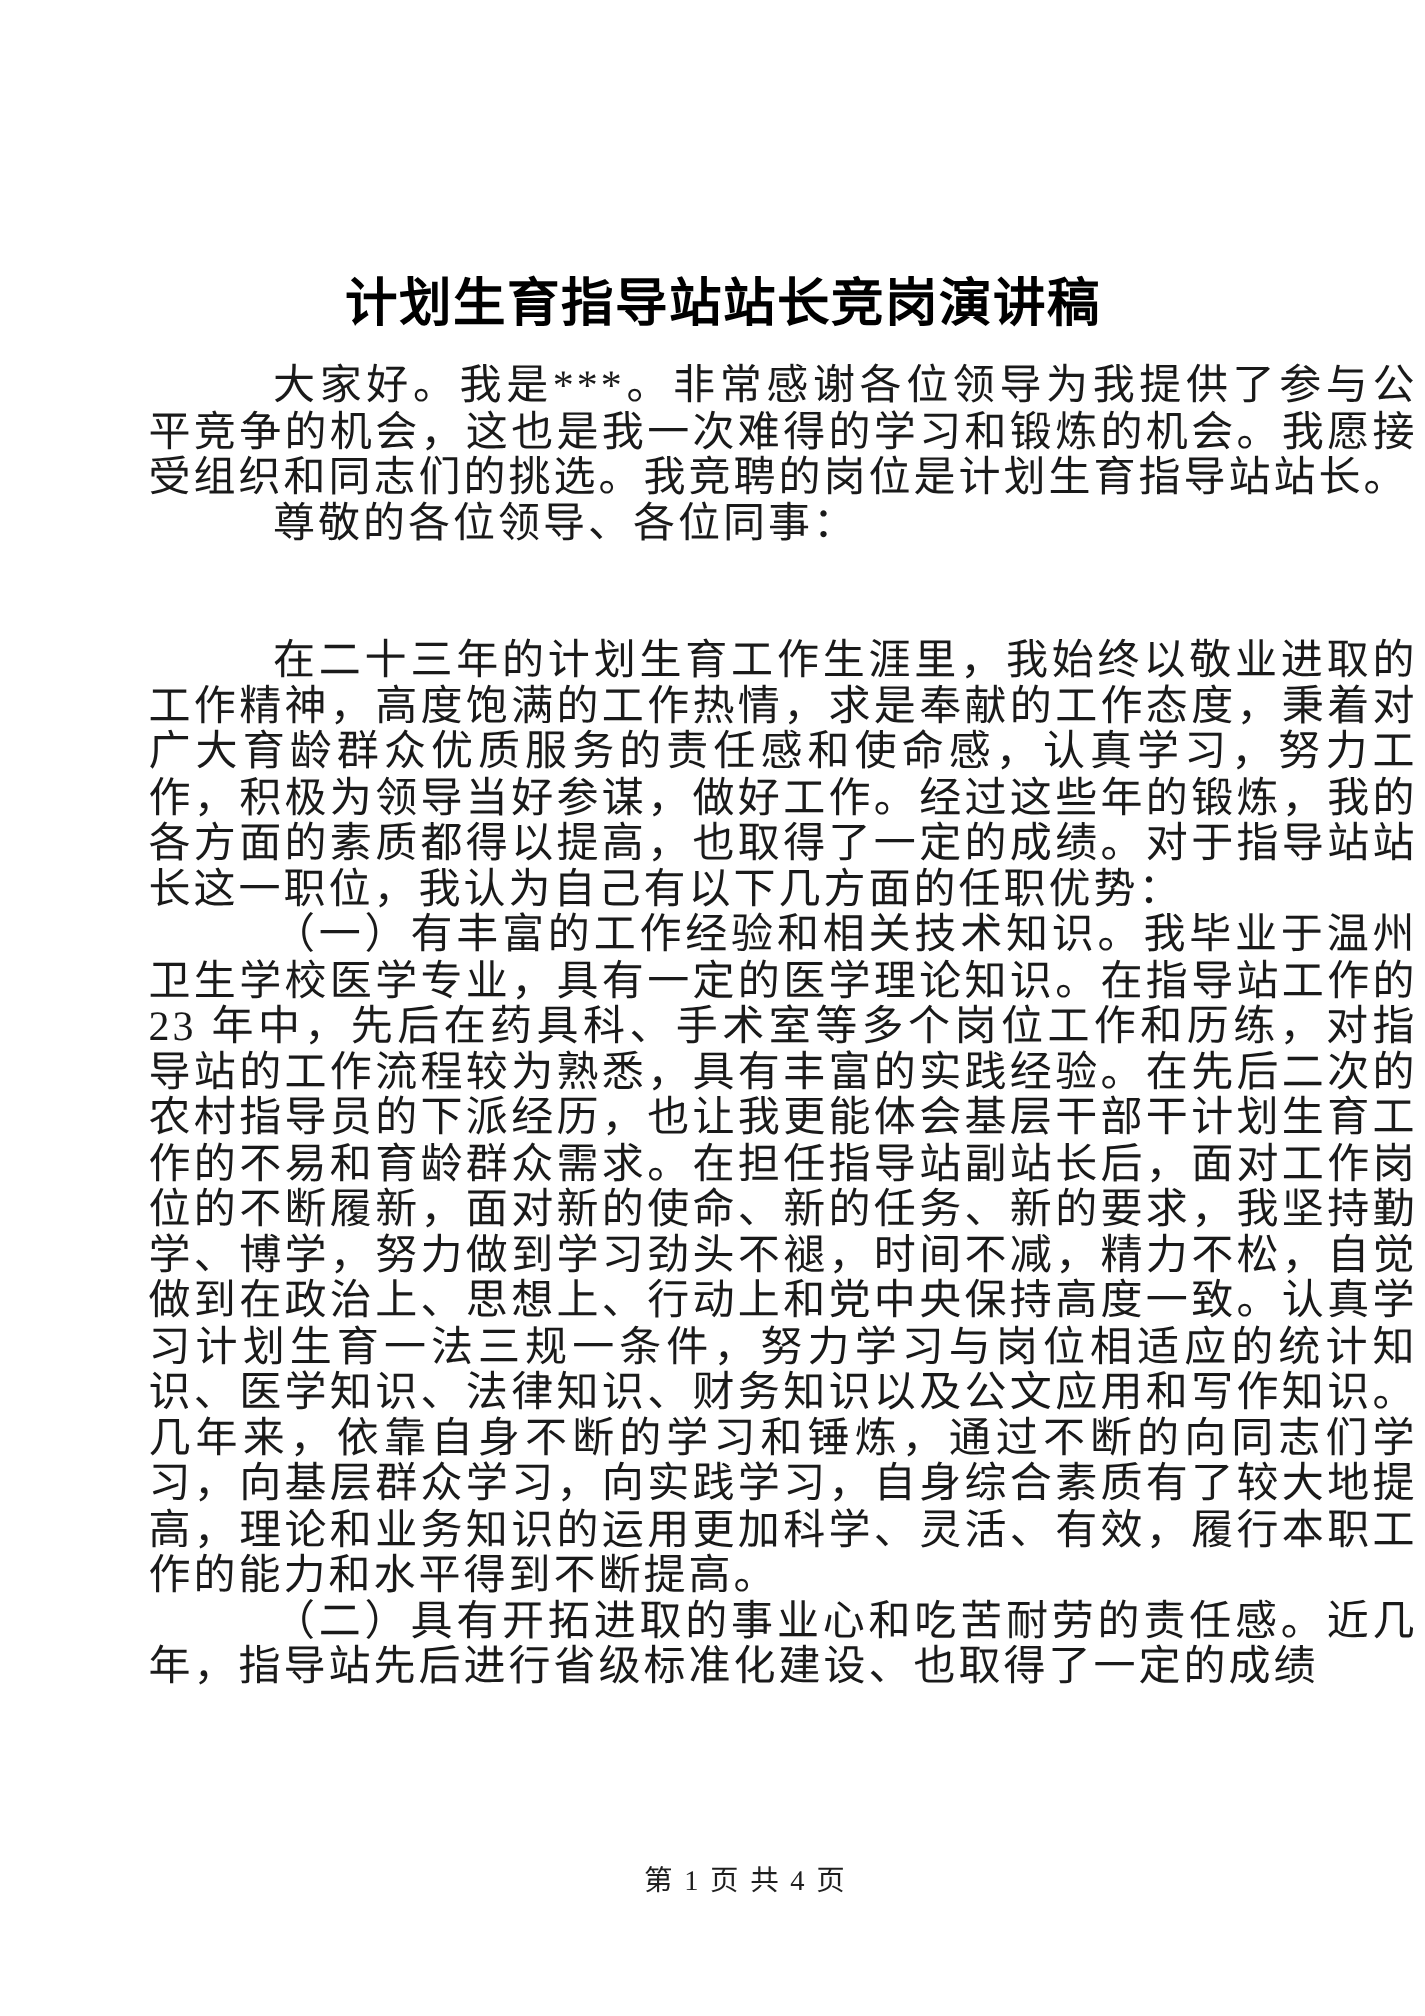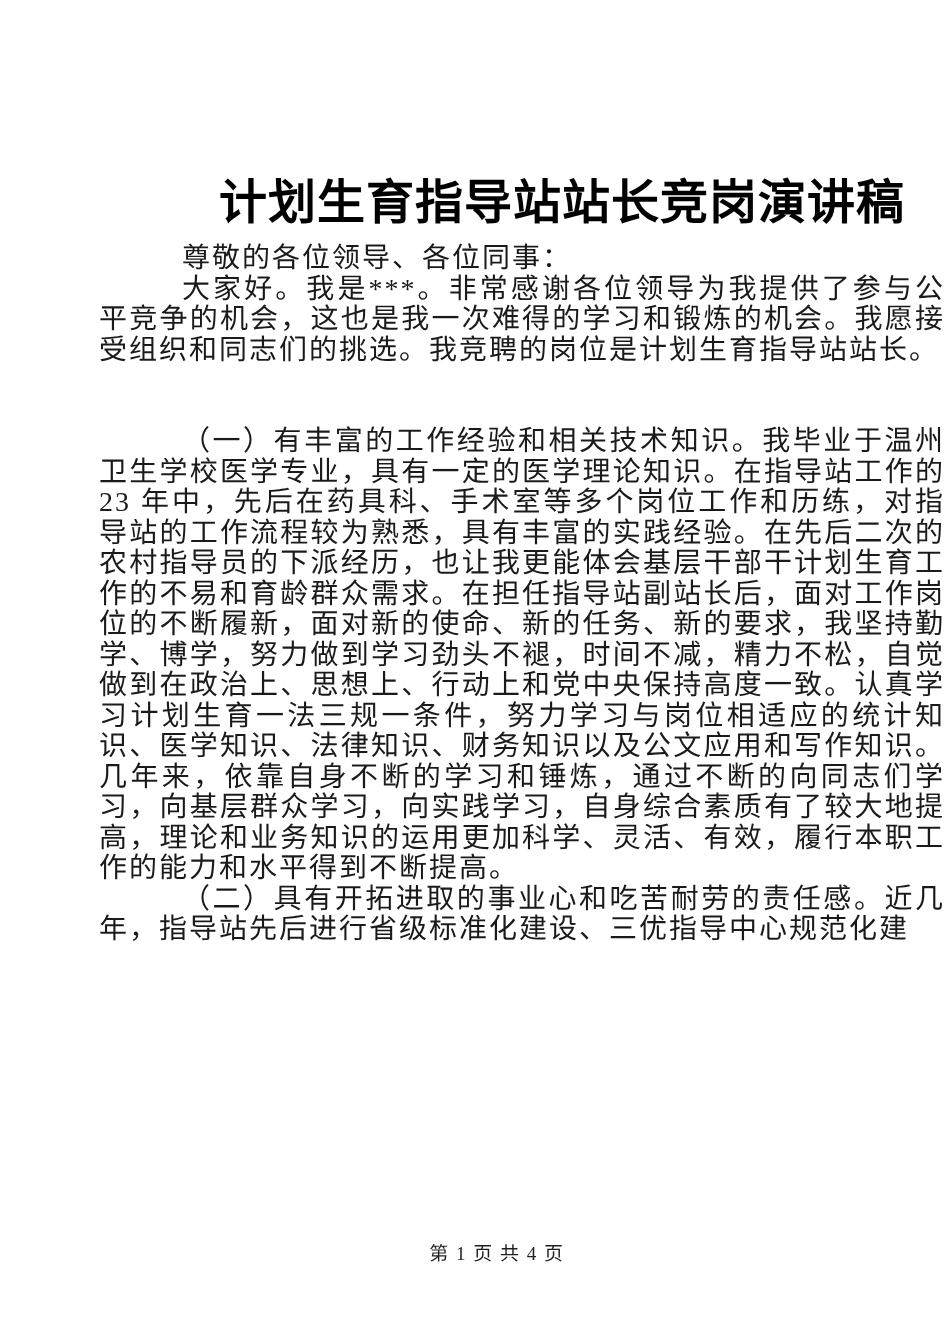--- a/index.html
+++ b/index.html
@@ -15,25 +15,25 @@
     overflow: hidden;
     box-sizing: border-box;
     padding-top: 180px;
     font-family: "Liberation Serif", "DejaVu Serif", serif;
     color: #1a1a1a;
   }
   .title {
     width: 846px;
     margin: 0 0 17px 59px;
     font-family: "Liberation Sans", "DejaVu Sans", sans-serif;
-    font-size: 48px;
+    font-size: 35px;
     line-height: 46px;
     font-weight: 700;
     color: #000000;
-    text-align: right;
+    text-align: center;
     letter-spacing: 1px;
   }
   .body-text {
     margin-left: 99px;
     width: 846px;
     font-size: 28px;
     line-height: 30.5px;
     letter-spacing: 2px;
     text-align: justify;
   }
@@ -57,24 +57,25 @@
   }
 </style>
 </head>
 <body>
 
 <div class="page">
 
   <h1 class="title">计划生育指导站站长竞岗演讲稿</h1>
 
   <div class="body-text">
+    <p class="para">大家好。我是***。非常感谢各位领导为我提供了参与公平竞争的机会，这也是我一次难得的学习和锻炼的机会。我愿接受组织和同志们的挑选。我竞聘的岗位是计划生育指导站站长。</p>
     <p class="para">尊敬的各位领导、各位同事：</p>
-    <p class="para">大家好。我是***。非常感谢各位领导为我提供了参与公平竞争的机会，这也是我一次难得的学习和锻炼的机会。我愿接受组织和同志们的挑选。我竞聘的岗位是计划生育指导站站长。</p>
     <div class="blank-line"></div>
+    <p class="para">在二十三年的计划生育工作生涯里，我始终以敬业进取的工作精神，高度饱满的工作热情，求是奉献的工作态度，秉着对广大育龄群众优质服务的责任感和使命感，认真学习，努力工作，积极为领导当好参谋，做好工作。经过这些年的锻炼，我的各方面的素质都得以提高，也取得了一定的成绩。对于指导站站长这一职位，我认为自己有以下几方面的任职优势：</p>
     <p class="para">（一）有丰富的工作经验和相关技术知识。我毕业于温州卫生学校医学专业，具有一定的医学理论知识。在指导站工作的 23 年中，先后在药具科、手术室等多个岗位工作和历练，对指导站的工作流程较为熟悉，具有丰富的实践经验。在先后二次的农村指导员的下派经历，也让我更能体会基层干部干计划生育工作的不易和育龄群众需求。在担任指导站副站长后，面对工作岗位的不断履新，面对新的使命、新的任务、新的要求，我坚持勤学、博学，努力做到学习劲头不褪，时间不减，精力不松，自觉做到在政治上、思想上、行动上和党中央保持高度一致。认真学习计划生育一法三规一条件，努力学习与岗位相适应的统计知识、医学知识、法律知识、财务知识以及公文应用和写作知识。几年来，依靠自身不断的学习和锤炼，通过不断的向同志们学习，向基层群众学习，向实践学习，自身综合素质有了较大地提高，理论和业务知识的运用更加科学、灵活、有效，履行本职工作的能力和水平得到不断提高。</p>
-    <p class="para">（二）具有开拓进取的事业心和吃苦耐劳的责任感。近几年，指导站先后进行省级标准化建设、三优指导中心规范化建</p>
+    <p class="para">（二）具有开拓进取的事业心和吃苦耐劳的责任感。近几年，指导站先后进行省级标准化建设、也取得了一定的成绩</p>
   </div>
 
   <div class="footer">
     <span>第 1 页  共 4 页</span>
   </div>
 
 </div>
 
 </body></html>

